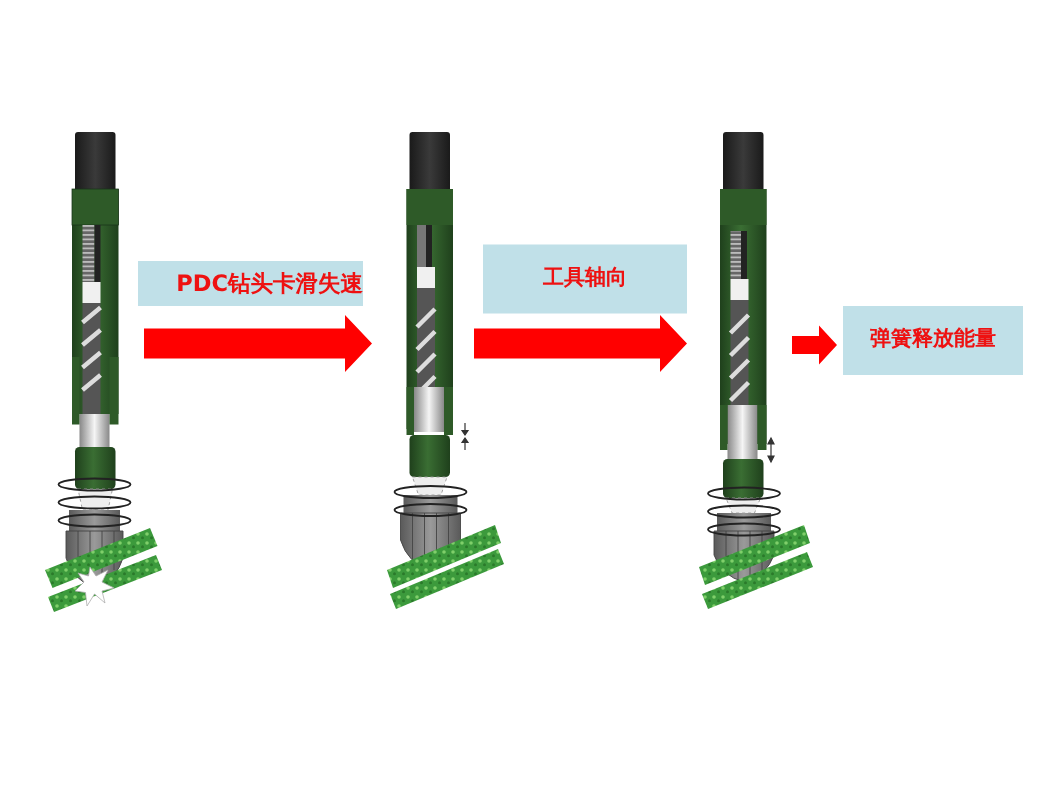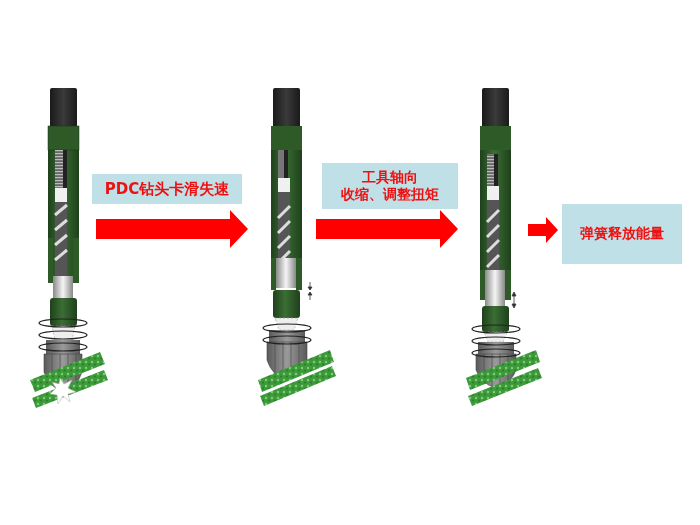--- a/index.html
+++ b/index.html
@@ -4,28 +4,27 @@
 <style>
   html,body{margin:0;padding:0;background:#ffffff;}
   body{width:700px;height:525px;position:relative;overflow:hidden;font-family:"DejaVu Sans","Liberation Sans",sans-serif;}
   .label{position:absolute;background:#c0e0e8;color:#ee1111;font-weight:bold;text-align:center;display:flex;flex-direction:column;justify-content:center;line-height:1.25;}
   .label span{display:block;}
   svg{position:absolute;left:0;top:0;}
 </style>
 </head>
 <body>
 
-<div class="label" style="left:92px;top:174px;width:150px;height:30px;font-size:15px;">
+<div class="label" style="left:92px;top:174px;width:150px;height:30px;font-size:15px;text-align:right;">
   <span>PDC钻头卡滑失速</span>
 </div>
 <div class="label" style="left:322px;top:163px;width:136px;height:46px;font-size:14px;">
   <span>工具轴向</span>
-  <span>收缩、调整扭矩</span>
 </div>
-<div class="label" style="left:562px;top:204px;width:120px;height:60px;font-size:14px;">
+<div class="label" style="left:562px;top:204px;width:120px;height:46px;font-size:14px;">
   <span>弹簧释放能量</span>
 </div>
 
 <svg width="700" height="525" viewBox="0 0 700 525">
   <defs>
     <linearGradient id="pipe" x1="0" x2="1">
       <stop offset="0" stop-color="#1a1a1a"></stop>
         <stop offset="0.5" stop-color="#3a3a3a"></stop>
         <stop offset="1" stop-color="#1a1a1a"></stop>
     </linearGradient>

